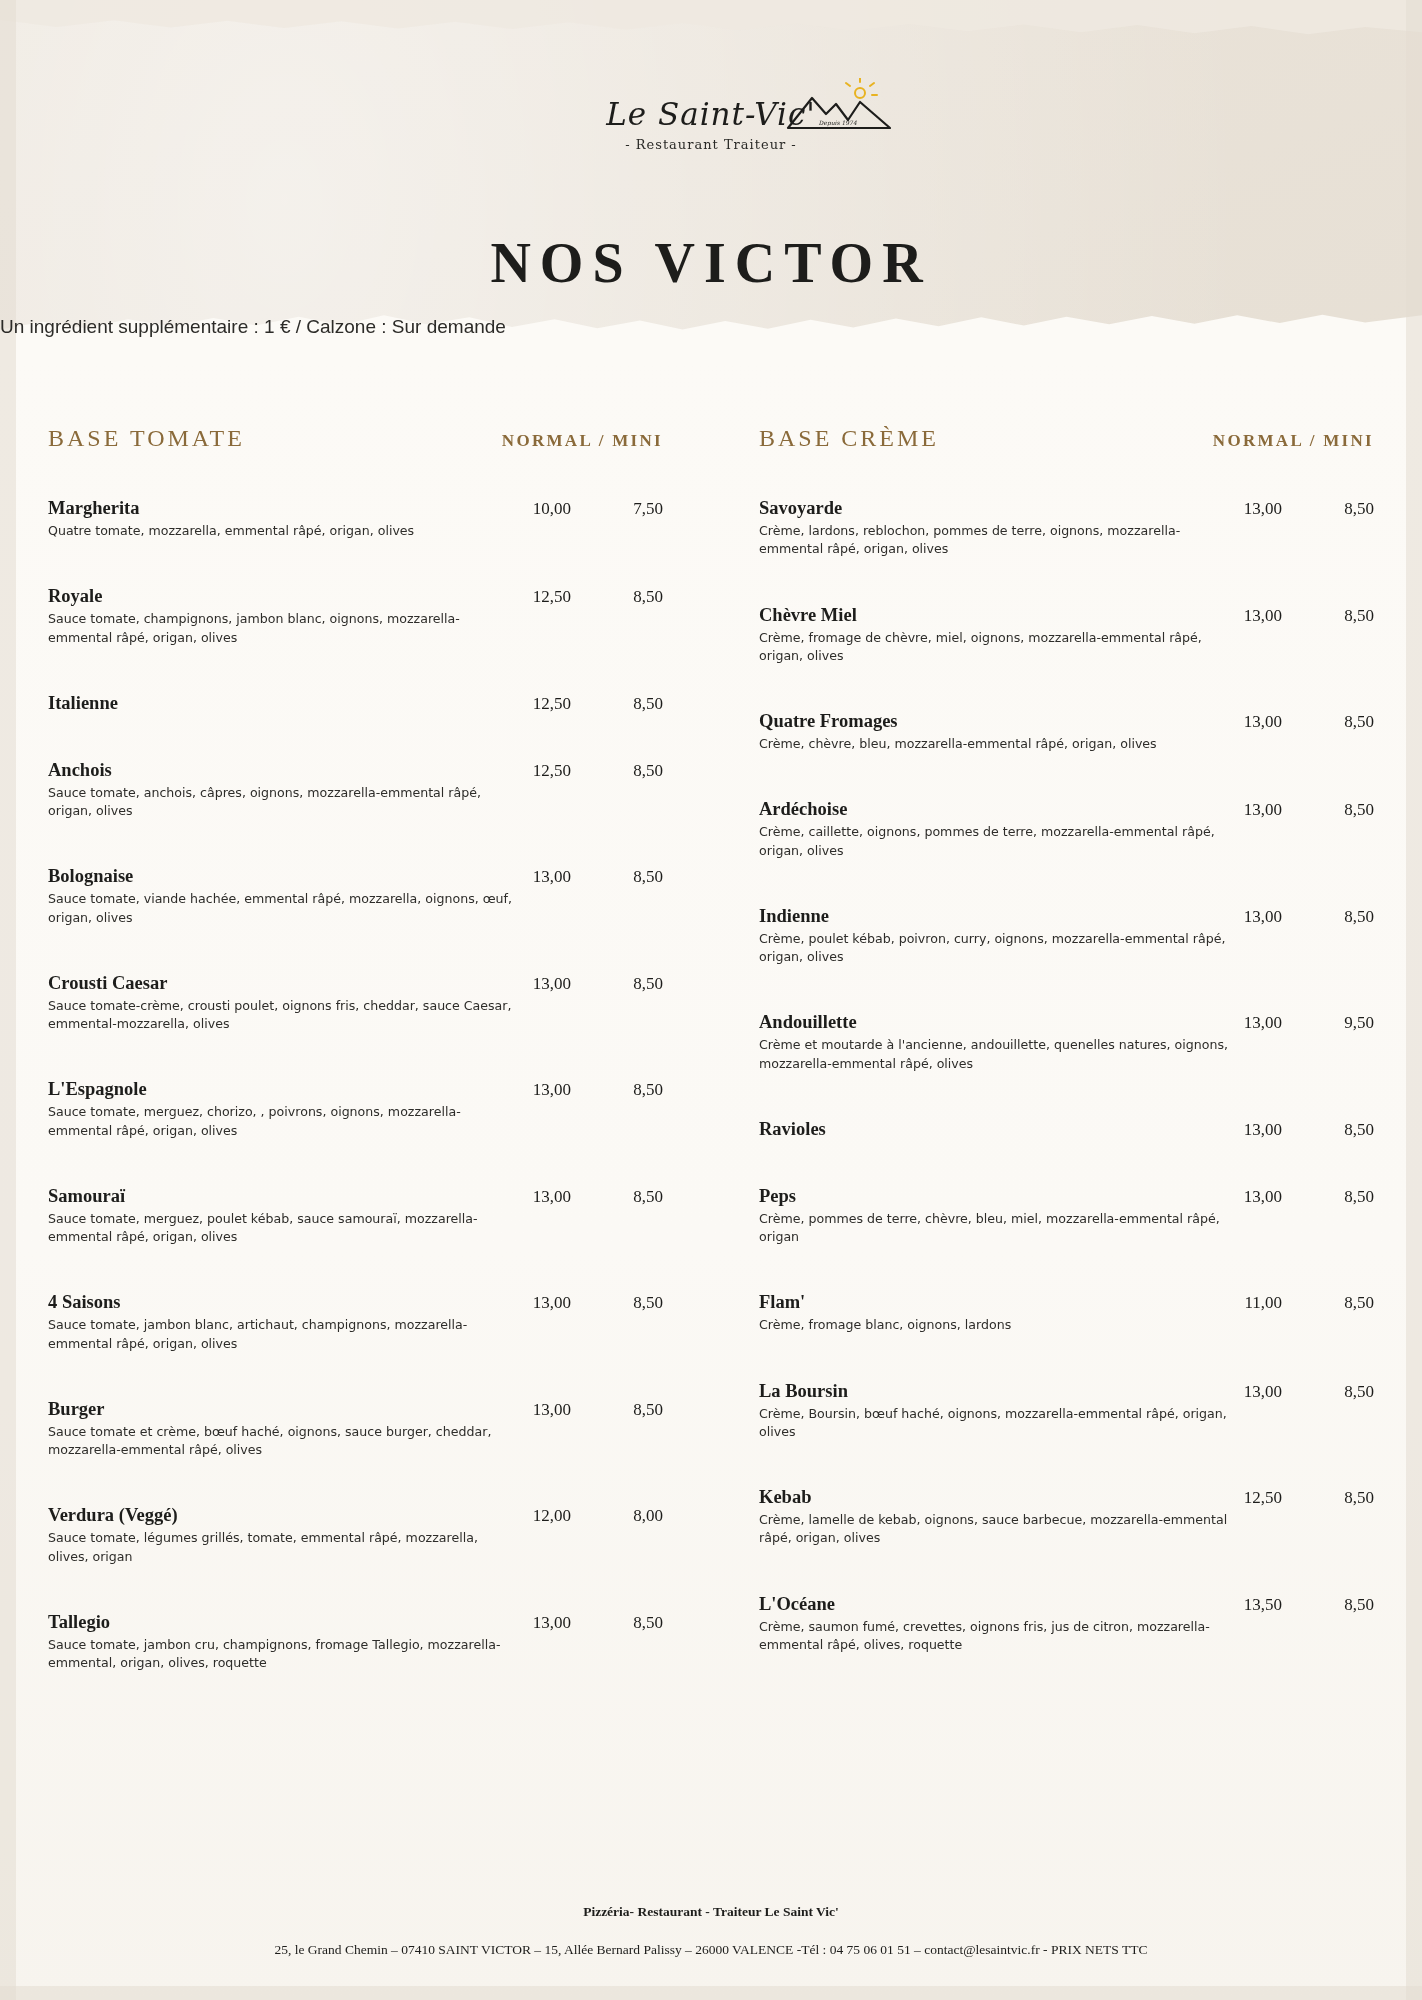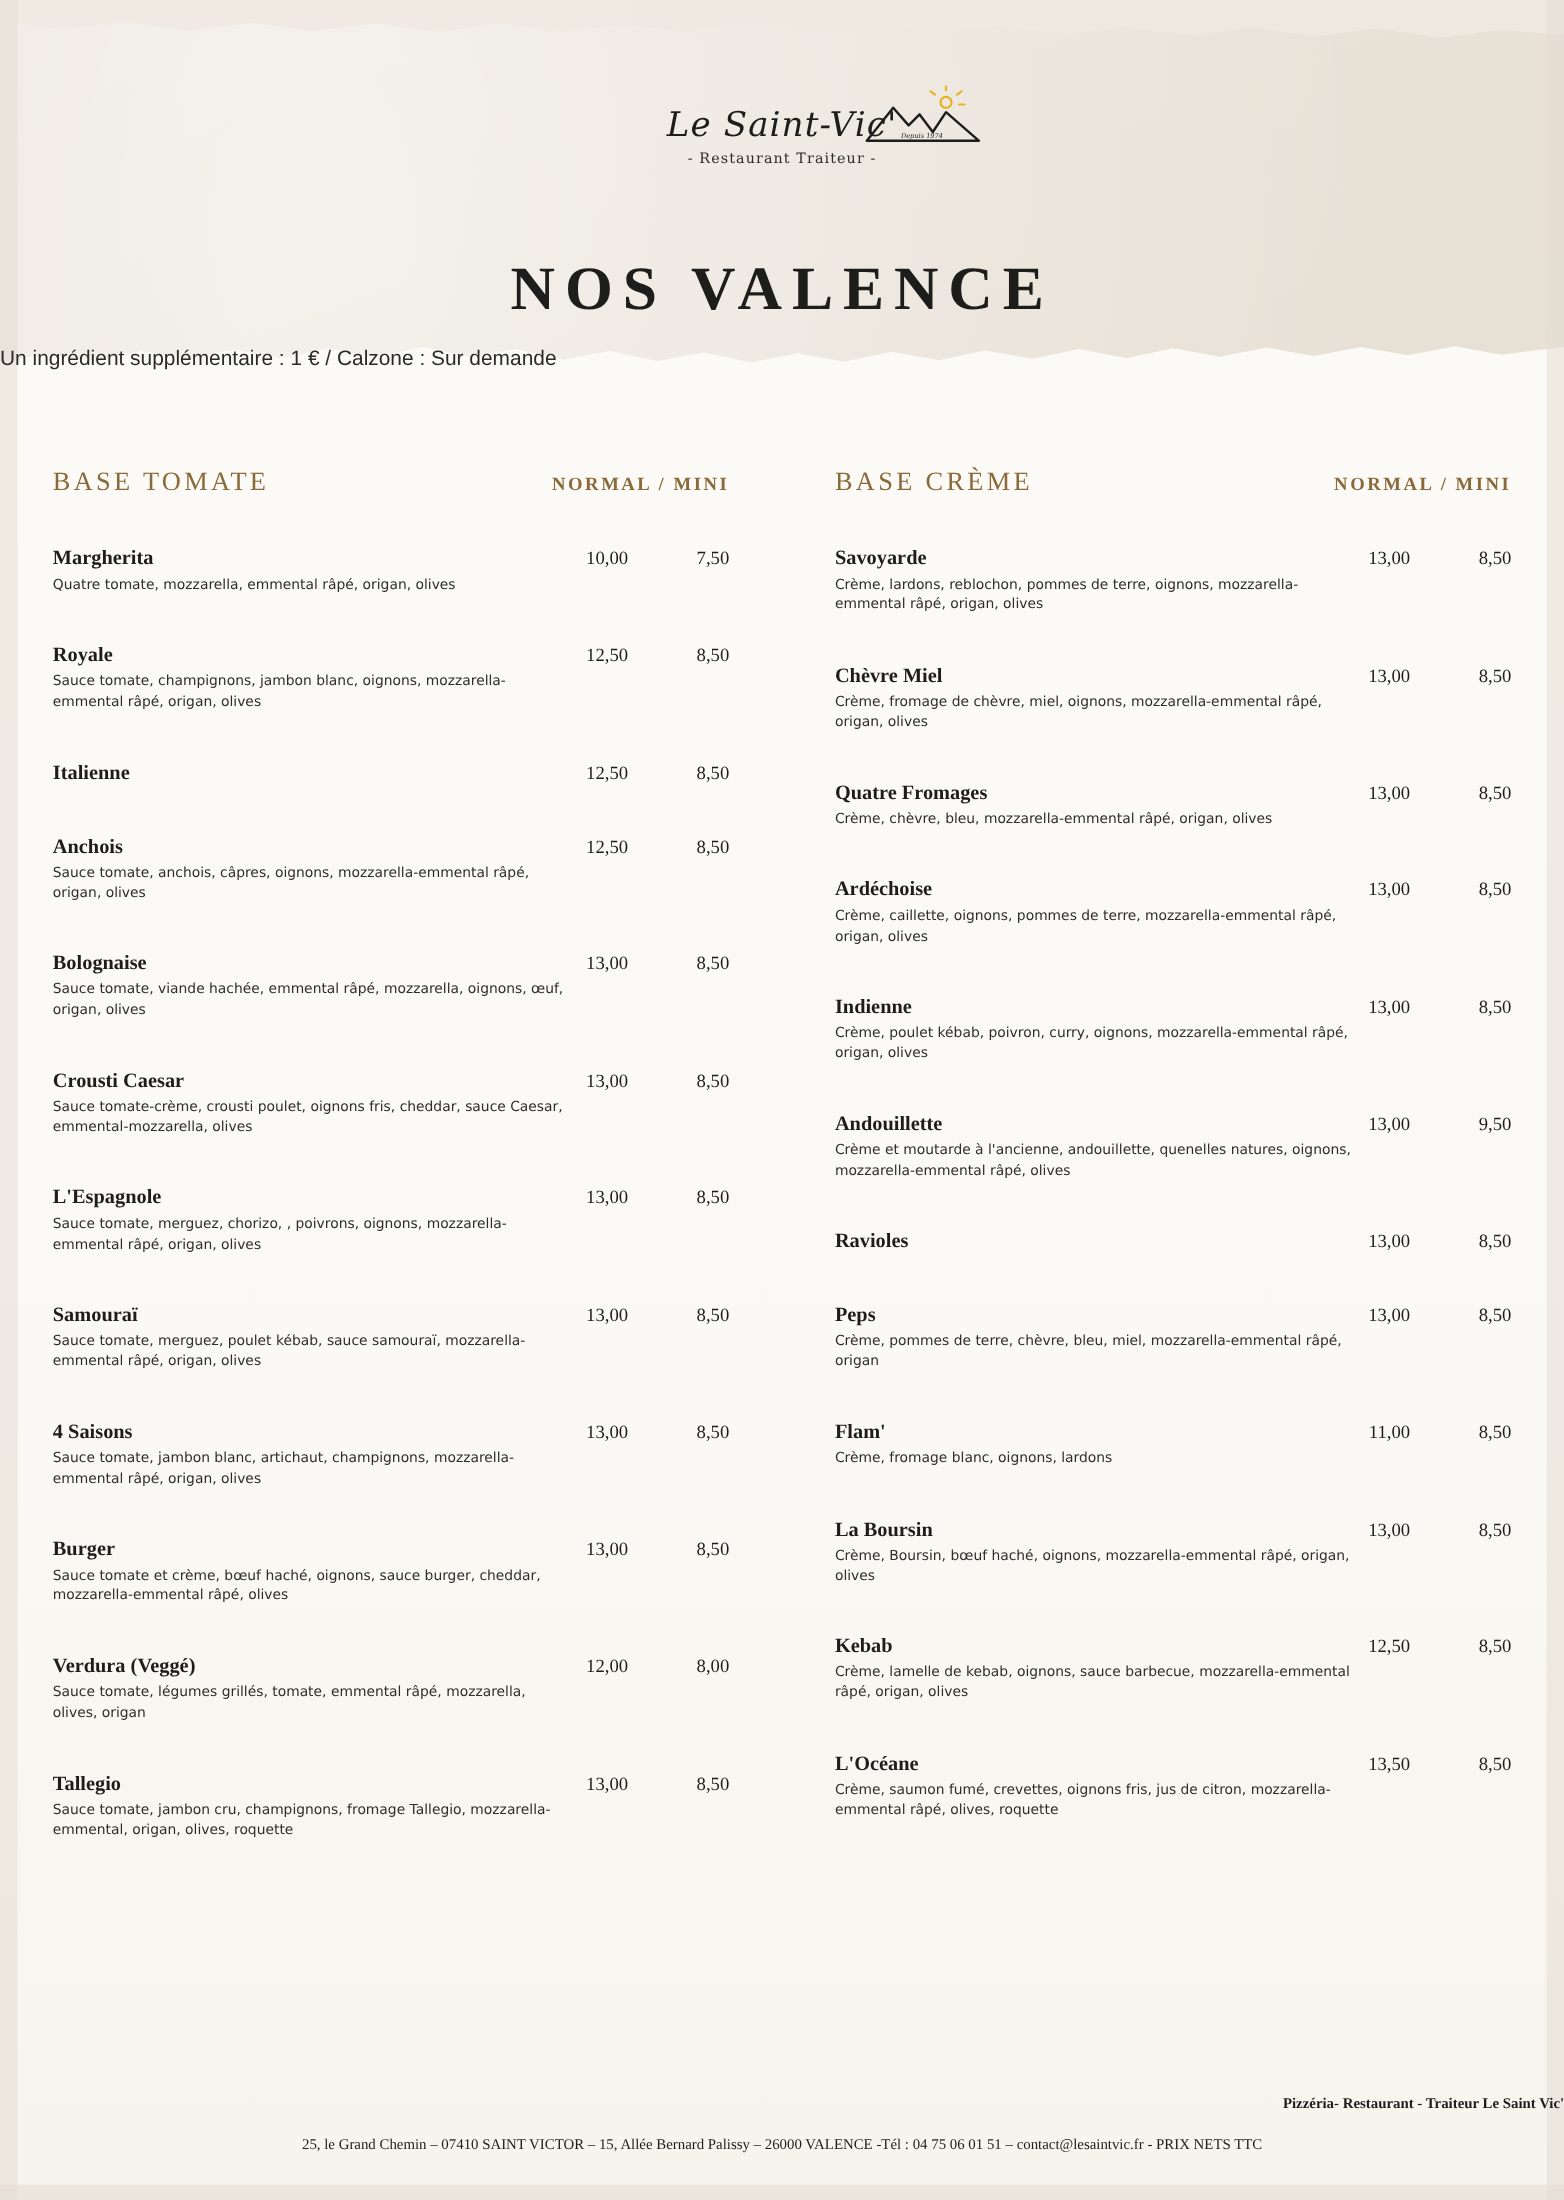--- a/index.html
+++ b/index.html
@@ -202,21 +202,20 @@
     left: 0; right: 0;
     bottom: 42px;
     text-align: center;
   }
   .footer-line1 {
     font-family: "Liberation Serif", serif;
     font-size: 13.5px;
     font-weight: 700;
     color: #1d1d1b;
     margin-bottom: 22px;
-    text-align: right;
   }
   .footer-line2 {
     font-family: "Liberation Serif", serif;
     font-size: 13.5px;
     color: #1d1d1b;
   }
 </style>
 </head>
 <body>
 
@@ -234,21 +233,21 @@
         <span class="logo-script">Le Saint-Vic'</span>
         <svg class="logo-mountain" viewBox="0 0 108 56">
           <path d="M2 50 L26 20 L40 36 L50 26 L62 42 L74 24 L104 50 Z" fill="none" stroke="#1d1d1b" stroke-width="2.2" stroke-linejoin="round"></path>
           <circle cx="74" cy="15" r="5" fill="none" stroke="#e8b321" stroke-width="2"></circle>
           <path d="M74 4 L74 0 M84 8 L88 5 M64 8 L60 5 M86 17 L91 17" stroke="#e8b321" stroke-width="2" stroke-linecap="round"></path>
           <text x="33" y="47" font-family="DejaVu Serif, serif" font-size="6" fill="#1d1d1b" font-style="italic">Depuis 1974</text>
         </svg>
       </div>
       <div class="logo-sub">- Restaurant Traiteur -</div>
     </div>
-    <div class="title">NOS VALENCE</div>
+    <div class="title">NOS VICTOR</div>
     <div class="subtitle">Un ingrédient supplémentaire : 1 € / Calzone : Sur demande</div>
   </div>
 
   <div class="columns">
 
     <div class="col left">
       <div class="col-head">
         <div class="col-title">BASE TOMATE</div>
         <div class="col-pricehead">NORMAL / MINI</div>
       </div>

